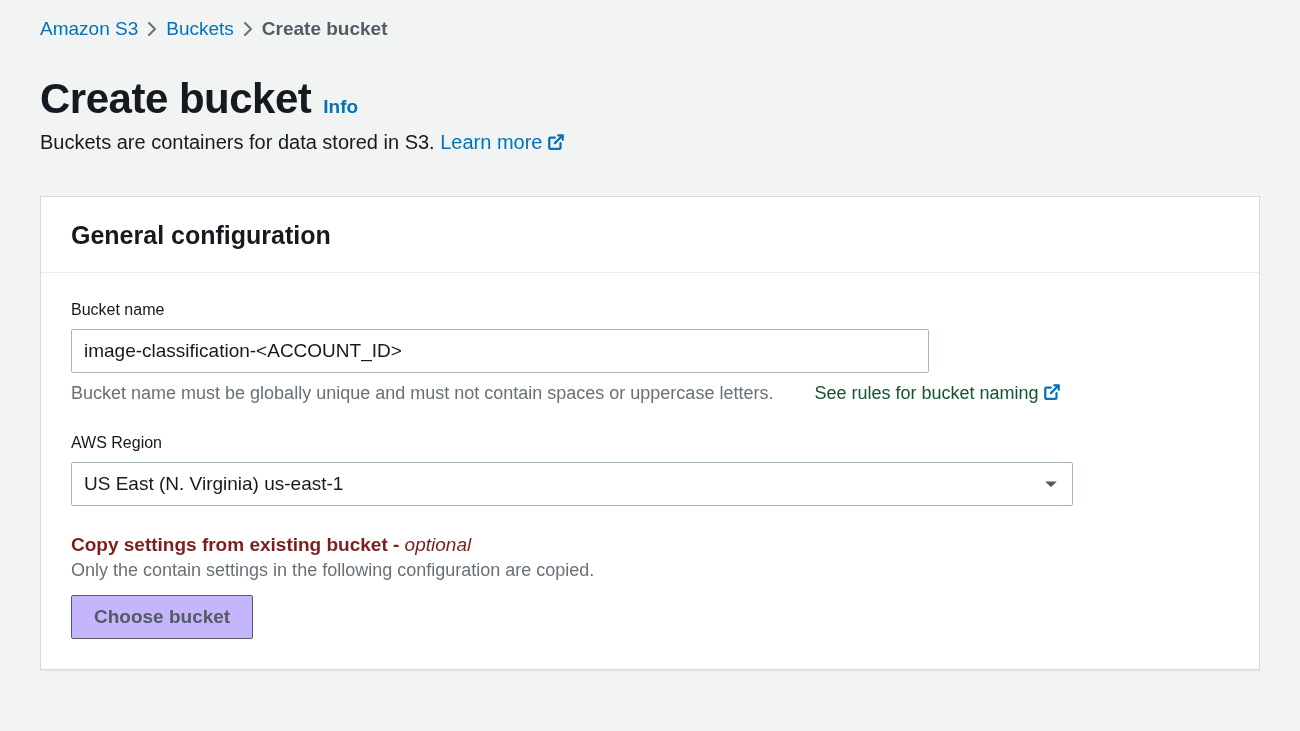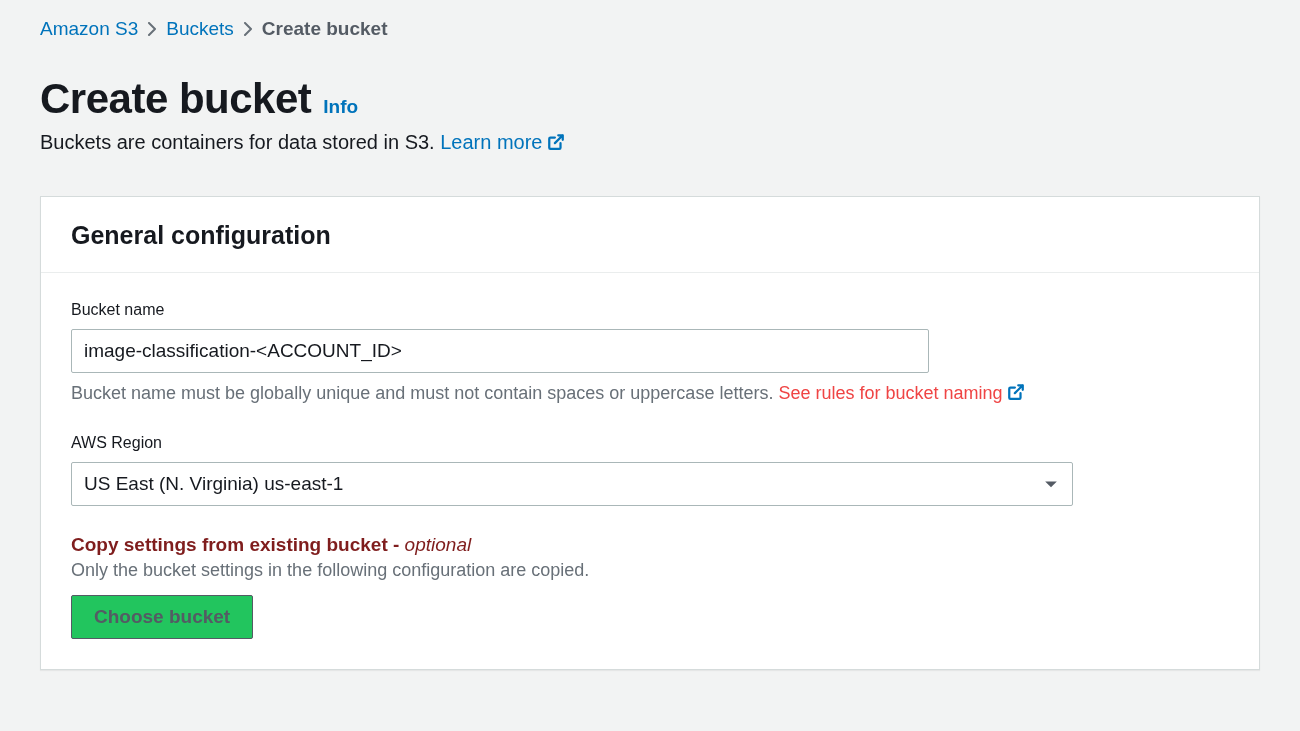--- a/index.html
+++ b/index.html
@@ -111,23 +111,24 @@
       font-family: inherit;
       color: #16191f;
       background: #fff;
     }
     .hint {
       font-size: 18px;
       color: #687078;
       margin-top: 10px;
     }
     .hint a {
-      color: #ef4444;
-      text-decoration: none;
-      cursor: pointer;
+      color: #14532d;
+      text-decoration: none;
+      cursor: pointer;
+      margin-left: 36px;
     }
     
     .select-wrap {
       position: relative;
       width: 1002px;
       max-width: 100%;
       border-radius: 10px;
     }
     .select-btn {
       width: 100%;
@@ -167,21 +168,21 @@
       margin-bottom: 14px;
     }
     .btn-secondary {
       display: inline-flex;
       align-items: center;
       justify-content: center;
       height: 44px;
       padding: 0 22px;
       border: 1px solid #545b64;
       border-radius: 2px;
-      background: #22c55e;
+      background: #c4b5fd;
       color: #545b64;
       font-size: 19px;
       font-weight: 700;
       font-family: inherit;
       cursor: pointer;
     }
   </style>
 </head>
 <body>
 
@@ -240,18 +241,18 @@
                 </svg>
             </span>
           </button>
         </div>
       </div>
 
       <div class="field">
         <div class="copy-label">
           <span>Copy settings from existing bucket </span><span>- </span><span class="optional">optional</span>
         </div>
-        <div class="copy-hint">Only the bucket settings in the following configuration are copied.</div>
+        <div class="copy-hint">Only the contain settings in the following configuration are copied.</div>
         <button type="button" class="btn-secondary">Choose bucket</button>
       </div>
     </div>
   </div>
 </div>
 
 </body></html>

